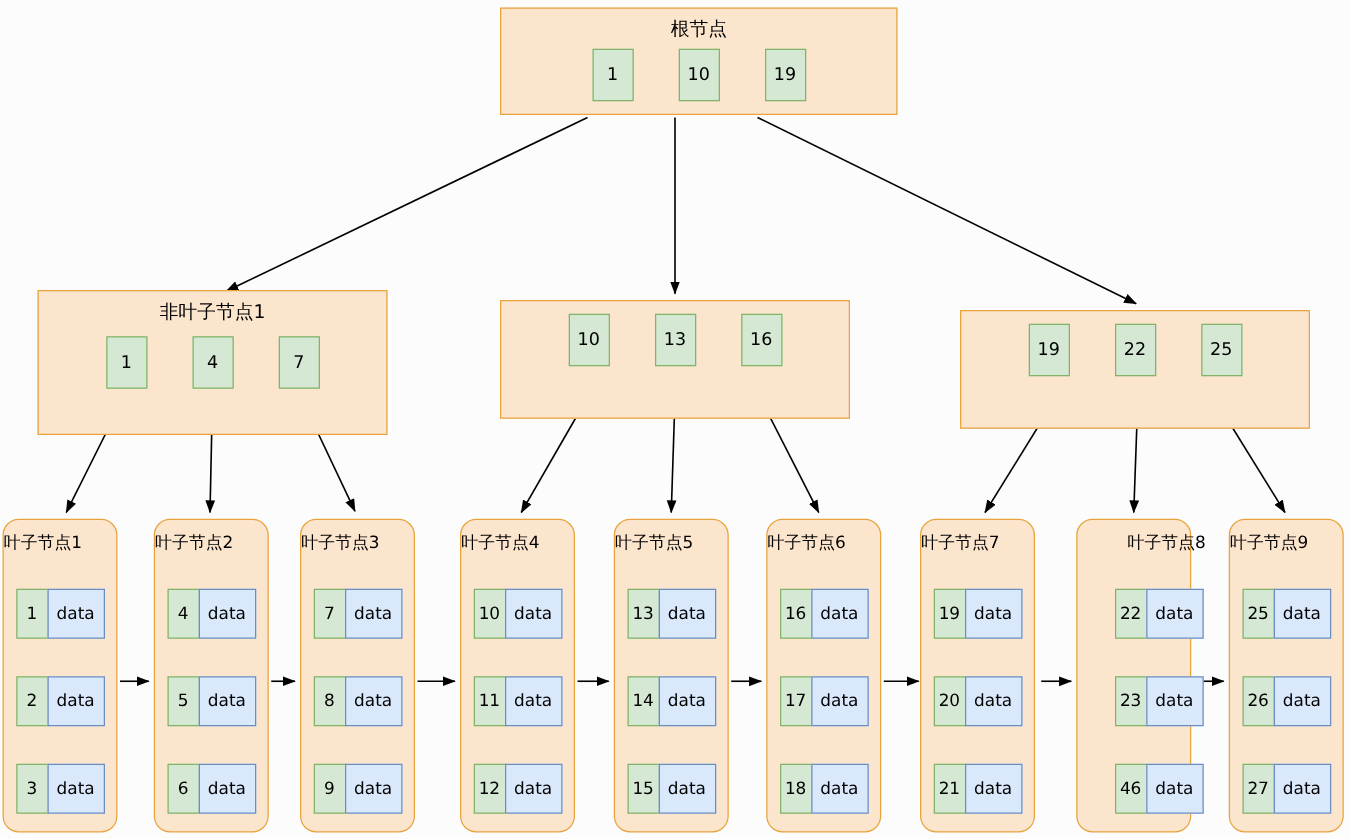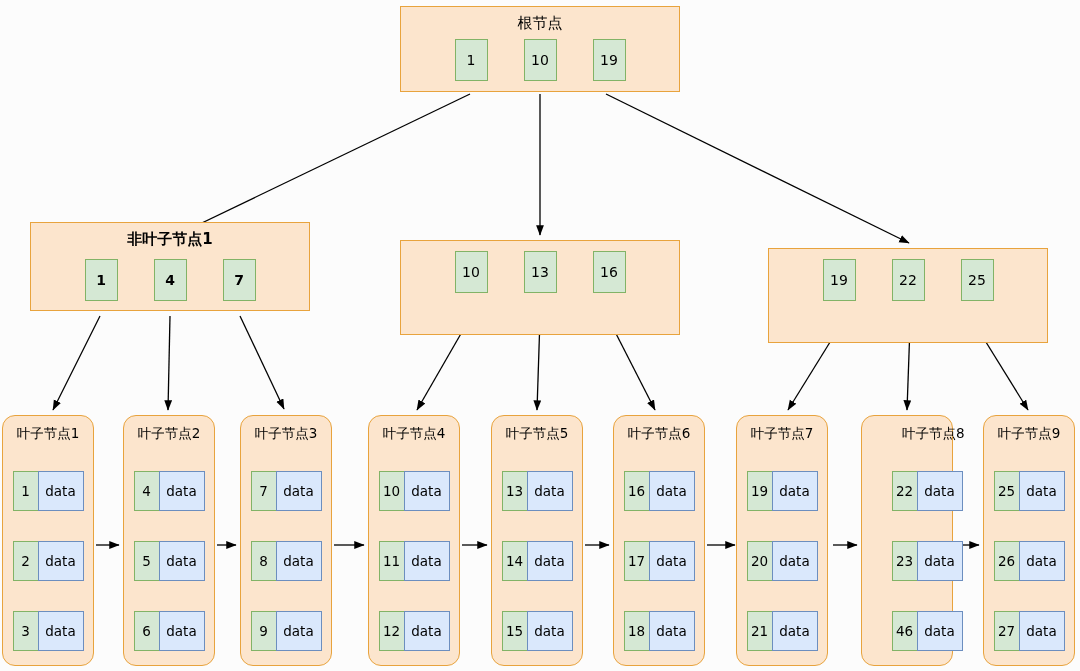--- a/index.html
+++ b/index.html
@@ -31,21 +31,21 @@
   }
 
   
   .leaf {
     position: absolute;
     top: 415px; width: 92px; height: 251px;
     background: var(--node-fill, #fce5cd);
     border: 1px solid var(--node-border, #e8a33d);
     border-radius: 13px;
   }
-  .leaf-title { text-align: center; font-size: 13.5px; margin-top: 9px; white-space: nowrap; }
+  .leaf-title { text-align: left; font-size: 13.5px; margin-top: 9px; white-space: nowrap; }
   .rows { display: flex; flex-direction: column; align-items: center; gap: 30px; margin-top: 28px; }
   .row { display: flex; }
   .key-cell {
     width: 26px; height: 40px;
     background: var(--key-fill, #d5e8d4);
     border: 1px solid var(--key-border, #82b366);
     display: flex; align-items: center; justify-content: center;
     font-size: 13.5px;
   }
   .data-cell {
@@ -94,30 +94,30 @@
     <line x1="96" y1="545" x2="119" y2="545" marker-end="url(#arrow)"></line>
     <line x1="217" y1="545" x2="236" y2="545" marker-end="url(#arrow)"></line>
     <line x1="334" y1="545" x2="364" y2="545" marker-end="url(#arrow)"></line>
     <line x1="462" y1="545" x2="487" y2="545" marker-end="url(#arrow)"></line>
     <line x1="585" y1="545" x2="609" y2="545" marker-end="url(#arrow)"></line>
     <line x1="707" y1="545" x2="735" y2="545" marker-end="url(#arrow)"></line>
     <line x1="833" y1="545" x2="857" y2="545" marker-end="url(#arrow)"></line>
     <line x1="955" y1="545" x2="979" y2="545" marker-end="url(#arrow)"></line>
   </svg>
 
-  <div class="node node-root" style="left:400px; top:6px; width:280px; height:86px;">
+  <div class="node node-root" style="left:400px; top:6px; width:318px; height:86px;">
     <div class="node-title">根节点</div>
     <div class="keys">
       <div class="key-box">1</div>
       <div class="key-box">10</div>
       <div class="key-box">19</div>
     </div>
   </div>
 
-  <div class="node" style="left:30px; top:222px; width:280px; height:89px;font-weight:bold;">
+  <div class="node" style="left:30px; top:232px; width:280px; height:116px;">
     <div class="node-title">非叶子节点1</div>
     <div class="keys">
       <div class="key-box">1</div>
       <div class="key-box">4</div>
       <div class="key-box">7</div>
     </div>
   </div>
 
   <div class="node" style="left:400px; top:240px; width:280px; height:95px;">
     <div class="keys">

